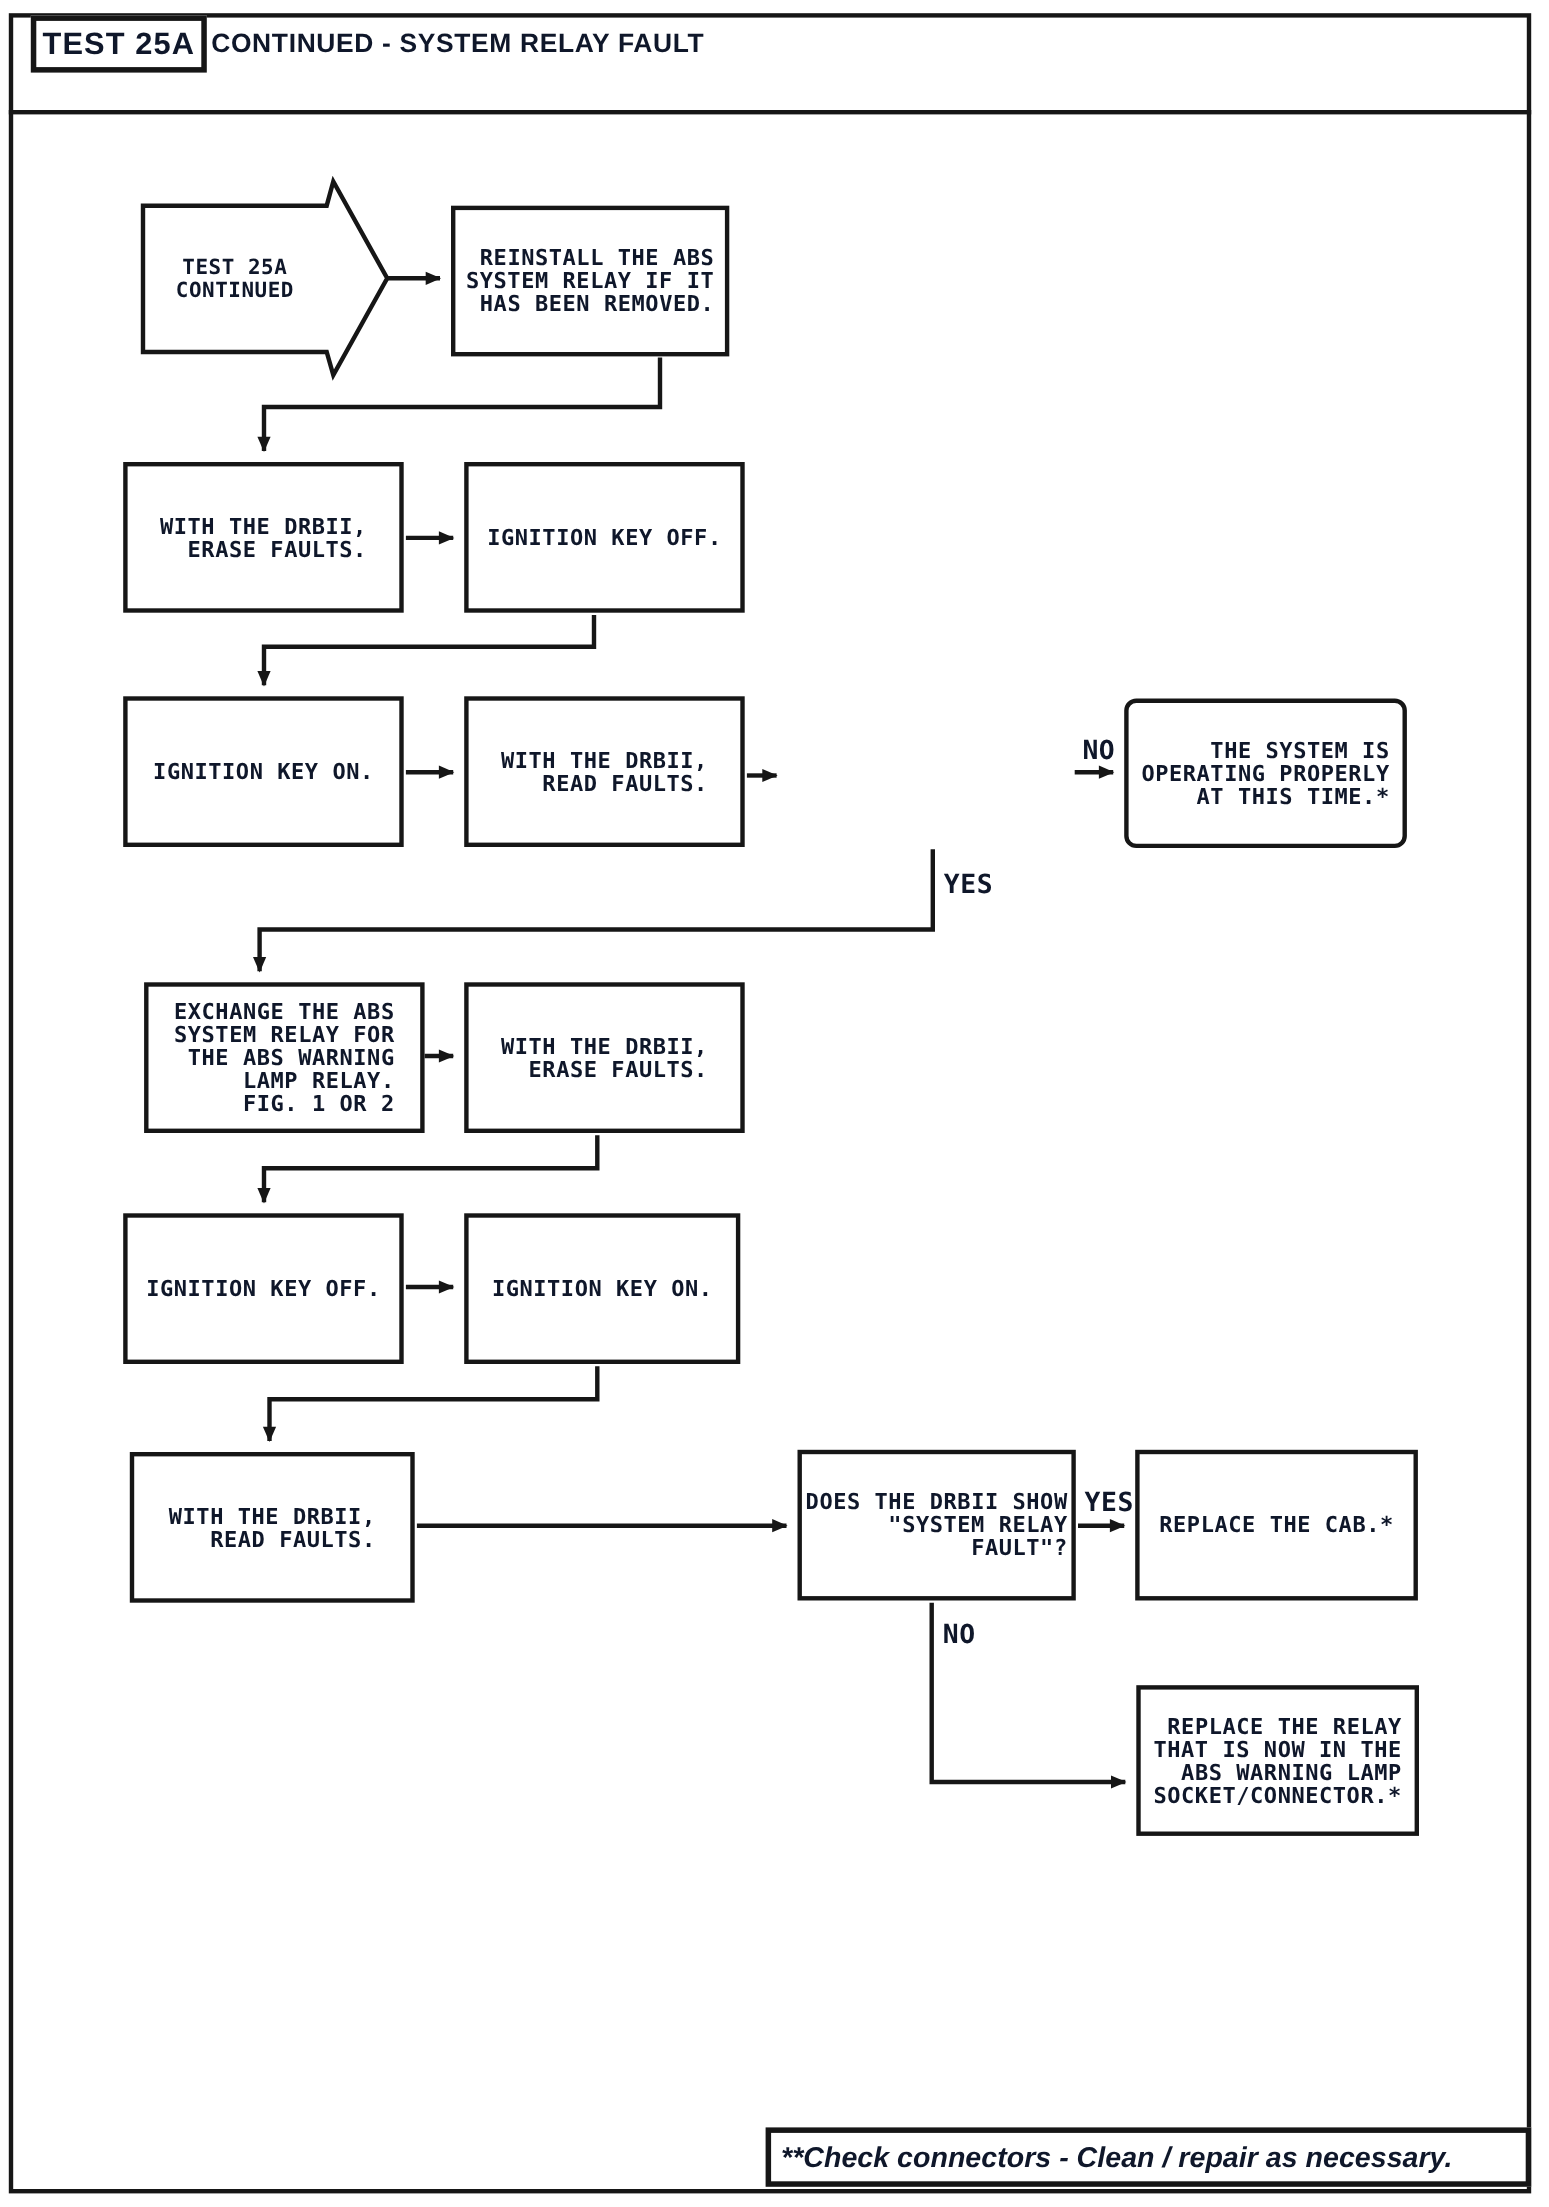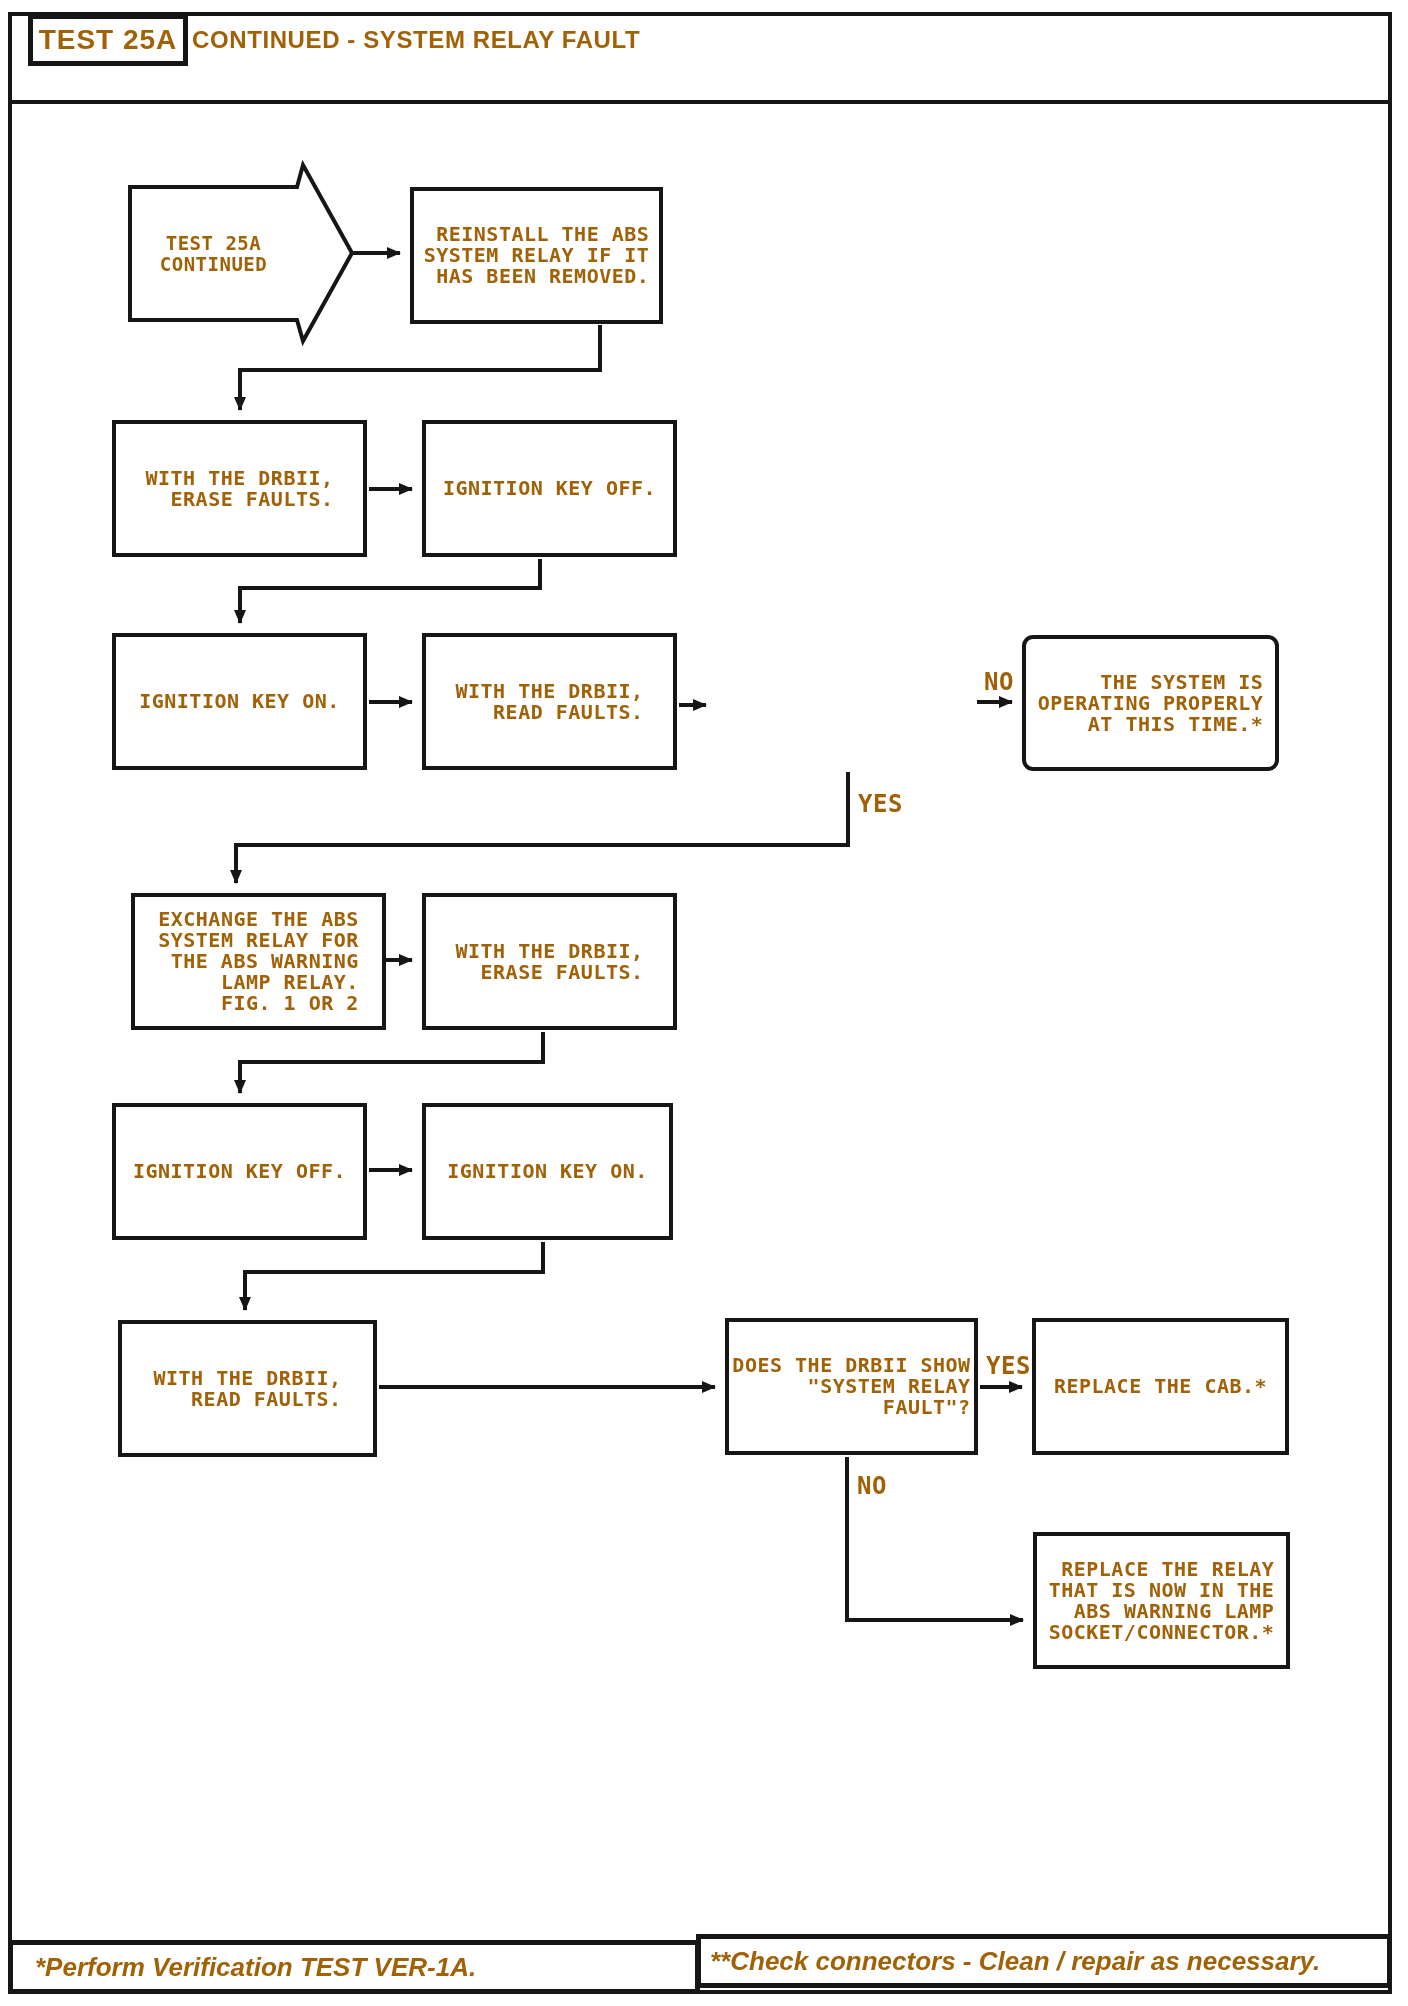--- a/index.html
+++ b/index.html
@@ -1,18 +1,18 @@
 <!DOCTYPE html>
 <html><head>
 <meta charset="utf-8">
 <style>
   html,body{margin:0;padding:0;background:#ffffff;}
   .page{
     position:relative;width:1408px;height:2006px;background:#ffffff;
-    font-family:"DejaVu Sans Mono", monospace;color:#a16207;overflow:hidden;
+    font-family:"DejaVu Sans Mono", monospace;color:#0f172a;overflow:hidden;
   }
   .frame{
     position:absolute;left:8px;top:12px;width:1384px;height:1982px;
     border:4px solid #161616;box-sizing:border-box;background:transparent;
   }
   .header-divider{
     position:absolute;left:8px;top:100px;width:1384px;height:4px;background:#161616;
   }
   .test-box{
     position:absolute;left:28px;top:14px;width:160px;height:52px;
@@ -125,20 +125,17 @@
   <div class="node" style="left:1033px;top:1532px;width:257px;height:137px;">REPLACE THE RELAY
 THAT IS NOW IN THE
 ABS WARNING LAMP
 SOCKET/CONNECTOR.*</div>
 
   <span class="edge-label" style="left:984px;top:668px;">NO</span>
   <span class="edge-label" style="left:858px;top:790px;">YES</span>
   <span class="edge-label" style="left:986px;top:1352px;">YES</span>
   <span class="edge-label" style="left:857px;top:1472px;">NO</span>
 
-  <div class="footer-cell" style="left:8px;top:1940px;width:692px;height:54px;padding-left:22px;">
-    <span>*Perform Verification TEST VER-1A.</span>
-  </div>
   <div class="footer-cell" style="left:696px;top:1934px;width:696px;height:54px;padding-left:9px;">
     <span>**Check connectors - Clean / repair as necessary.</span>
   </div>
 
 </div>
 
 </body></html>

